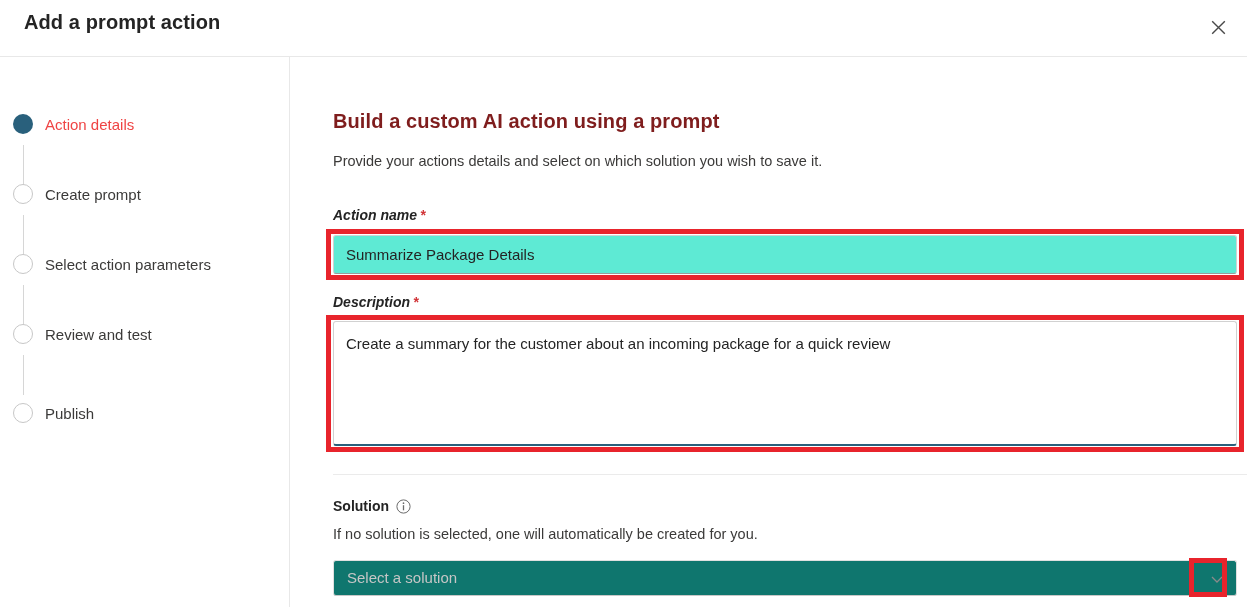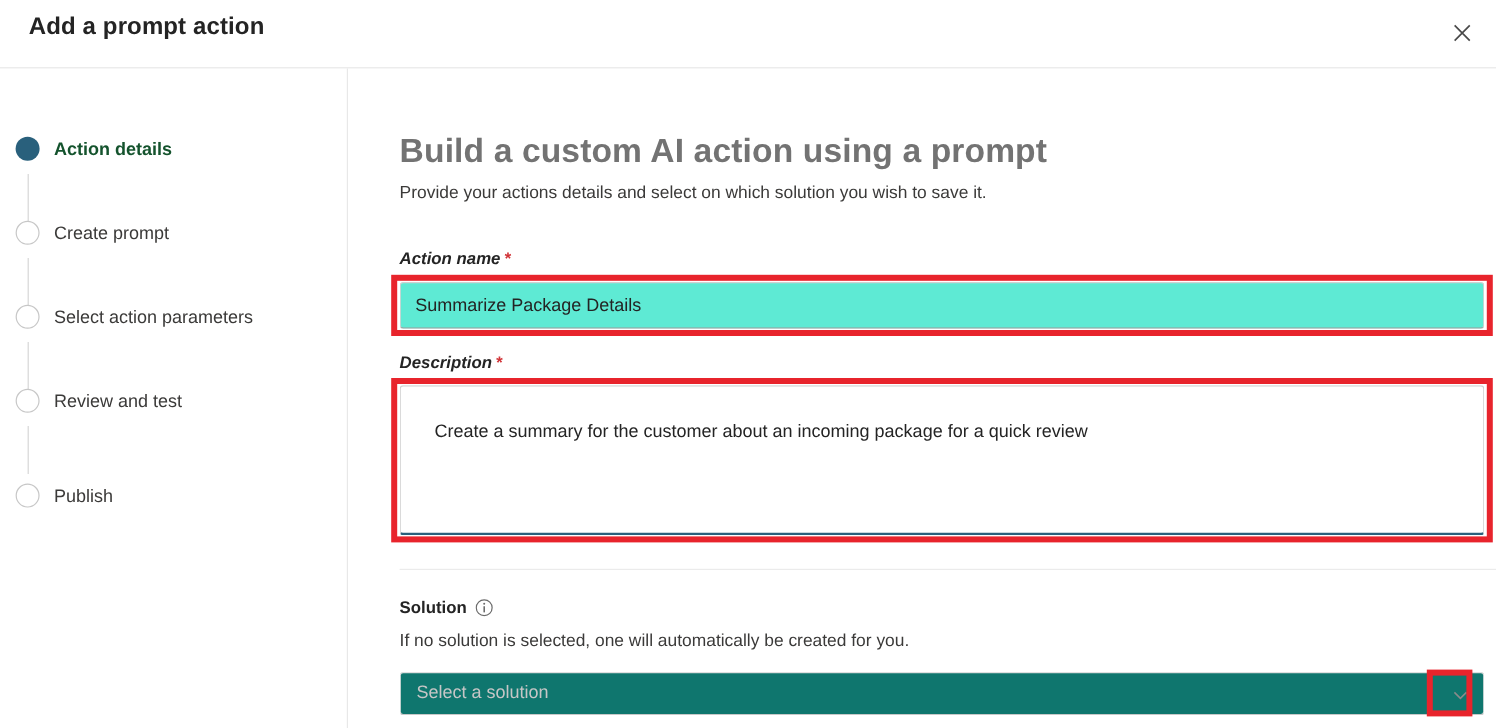--- a/index.html
+++ b/index.html
@@ -89,22 +89,22 @@
     background: #ffffff;
     border: 1.5px solid #c7c7c7;
   }
   .step-label {
     margin-left: 12px;
     font-size: 15px;
     color: #3b3a39;
     white-space: nowrap;
   }
   .step-label.active {
-    font-weight: 700;
-    color: #14532d;
+    font-weight: 400;
+    color: #ef4444;
   }
   .connector {
     position: absolute;
     left: 22.5px;
     width: 1.5px;
     background: #d6d6d6;
     height: 40px;
   }
   .conn-0 { top: 88px; }
   .conn-1 { top: 158px; }
@@ -117,23 +117,23 @@
     left: 290px;
     top: 57px;
     width: 957px;
     height: 550px;
     box-sizing: border-box;
   }
   .main-heading {
     position: absolute;
     left: 43px;
     top: 53px;
-    font-size: 28px;
+    font-size: 20px;
     font-weight: 600;
-    color: #737373;
+    color: #7f1d1d;
     letter-spacing: 0.1px;
     white-space: nowrap;
   }
   .main-subheading {
     position: absolute;
     left: 43px;
     top: 96px;
     font-size: 14.5px;
     color: #3b3a39;
     white-space: nowrap;
@@ -208,21 +208,21 @@
     width: 904px;
     height: 125px;
     box-sizing: border-box;
     border: 1px solid #d1d1d1;
     border-bottom: 2px solid #29607c;
     border-radius: 3px;
     background: #ffffff;
     font-family: "Liberation Sans", sans-serif;
     font-size: 15px;
     color: #242424;
-    padding: 28px;
+    padding: 12px;
     resize: none;
     outline: none;
     line-height: 1.35;
   }
 
   .divider {
     position: absolute;
     left: 43px;
     top: 417px;
     width: 914px;

